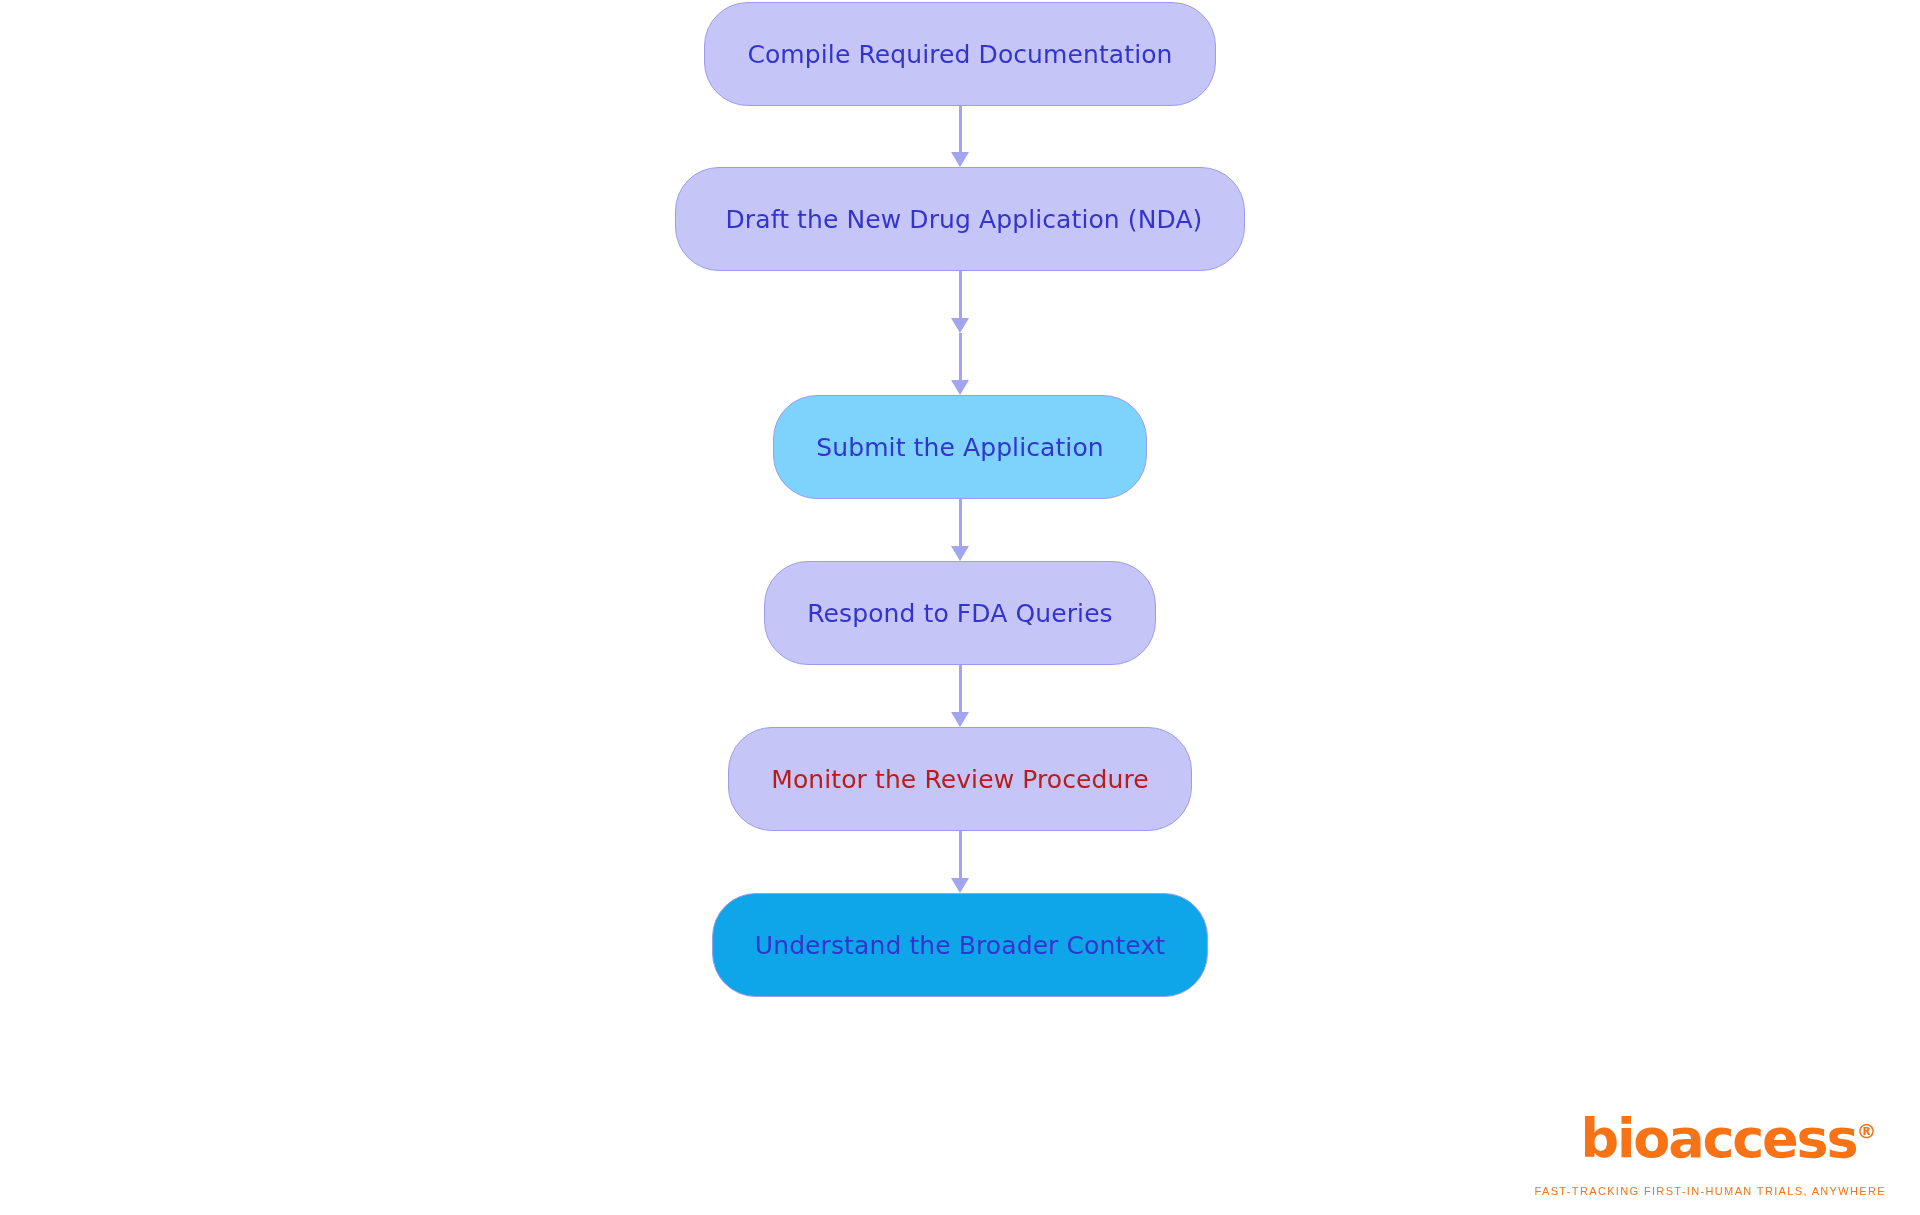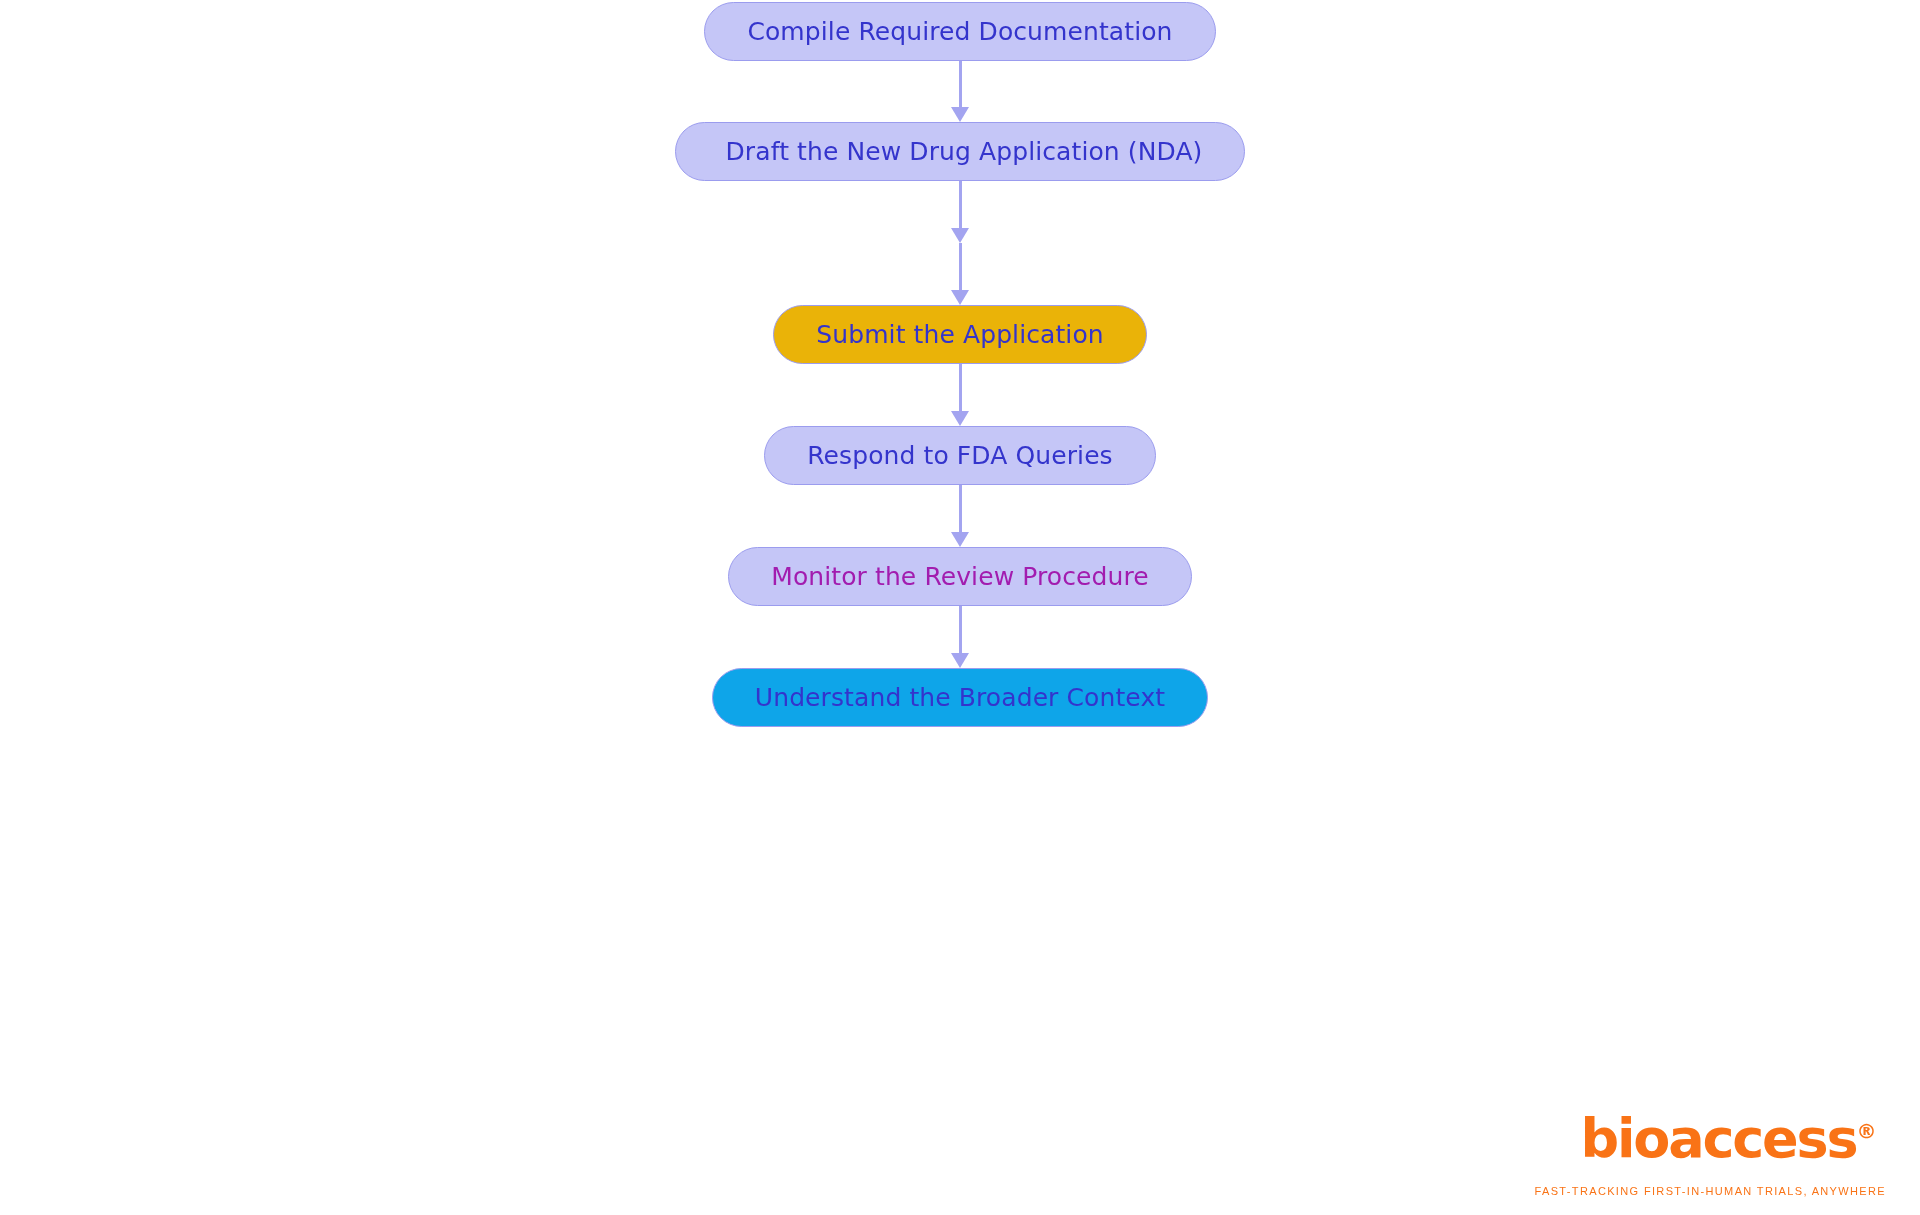--- a/index.html
+++ b/index.html
@@ -39,21 +39,21 @@
     justify-content: center;
     align-items: center;
     width: 100%;
   }
 
   .flow-node {
     box-sizing: border-box;
     background: #c5c6f7;
     border: 1.6px solid #9b9cee;
     border-radius: 44px;
-    height: 59px;
+    height: 104px;
     display: flex;
     align-items: center;
     justify-content: center;
     padding: 0 42px;
     white-space: nowrap;
   }
 
   .flow-node-label {
     color: #3434cc;
     font-size: 25px;
@@ -151,21 +151,21 @@
       <div class="connector-arrow" style="border-top-color: rgb(163, 164, 240);"></div>
     </div>
 
 
     <div class="connector conn-mid">
       <div class="connector-line" style="background: rgb(163, 164, 240);"></div>
       <div class="connector-arrow" style="border-top-color: rgb(163, 164, 240);"></div>
     </div>
 
     <div class="node-row">
-      <div class="flow-node" style="background: #eab308; border-color: rgb(155, 156, 238);">
+      <div class="flow-node" style="background: #7dd3fc; border-color: rgb(155, 156, 238);">
         <span class="flow-node-label" style="color: rgb(52, 52, 204);">Submit the Application</span>
       </div>
     </div>
 
     <div class="connector conn-mid">
       <div class="connector-line" style="background: rgb(163, 164, 240);"></div>
       <div class="connector-arrow" style="border-top-color: rgb(163, 164, 240);"></div>
     </div>
 
     <div class="node-row">
@@ -174,21 +174,21 @@
       </div>
     </div>
 
     <div class="connector conn-mid">
       <div class="connector-line" style="background: rgb(163, 164, 240);"></div>
       <div class="connector-arrow" style="border-top-color: rgb(163, 164, 240);"></div>
     </div>
 
     <div class="node-row">
       <div class="flow-node" style="background: rgb(197, 198, 247); border-color: rgb(155, 156, 238);">
-        <span class="flow-node-label" style="color: #a21caf;">Monitor the Review Procedure</span>
+        <span class="flow-node-label" style="color: #b91c1c;">Monitor the Review Procedure</span>
       </div>
     </div>
 
     <div class="connector conn-mid">
       <div class="connector-line" style="background: rgb(163, 164, 240);"></div>
       <div class="connector-arrow" style="border-top-color: rgb(163, 164, 240);"></div>
     </div>
 
     <div class="node-row">
       <div class="flow-node" style="background: #0ea5e9; border-color: rgb(155, 156, 238);">

